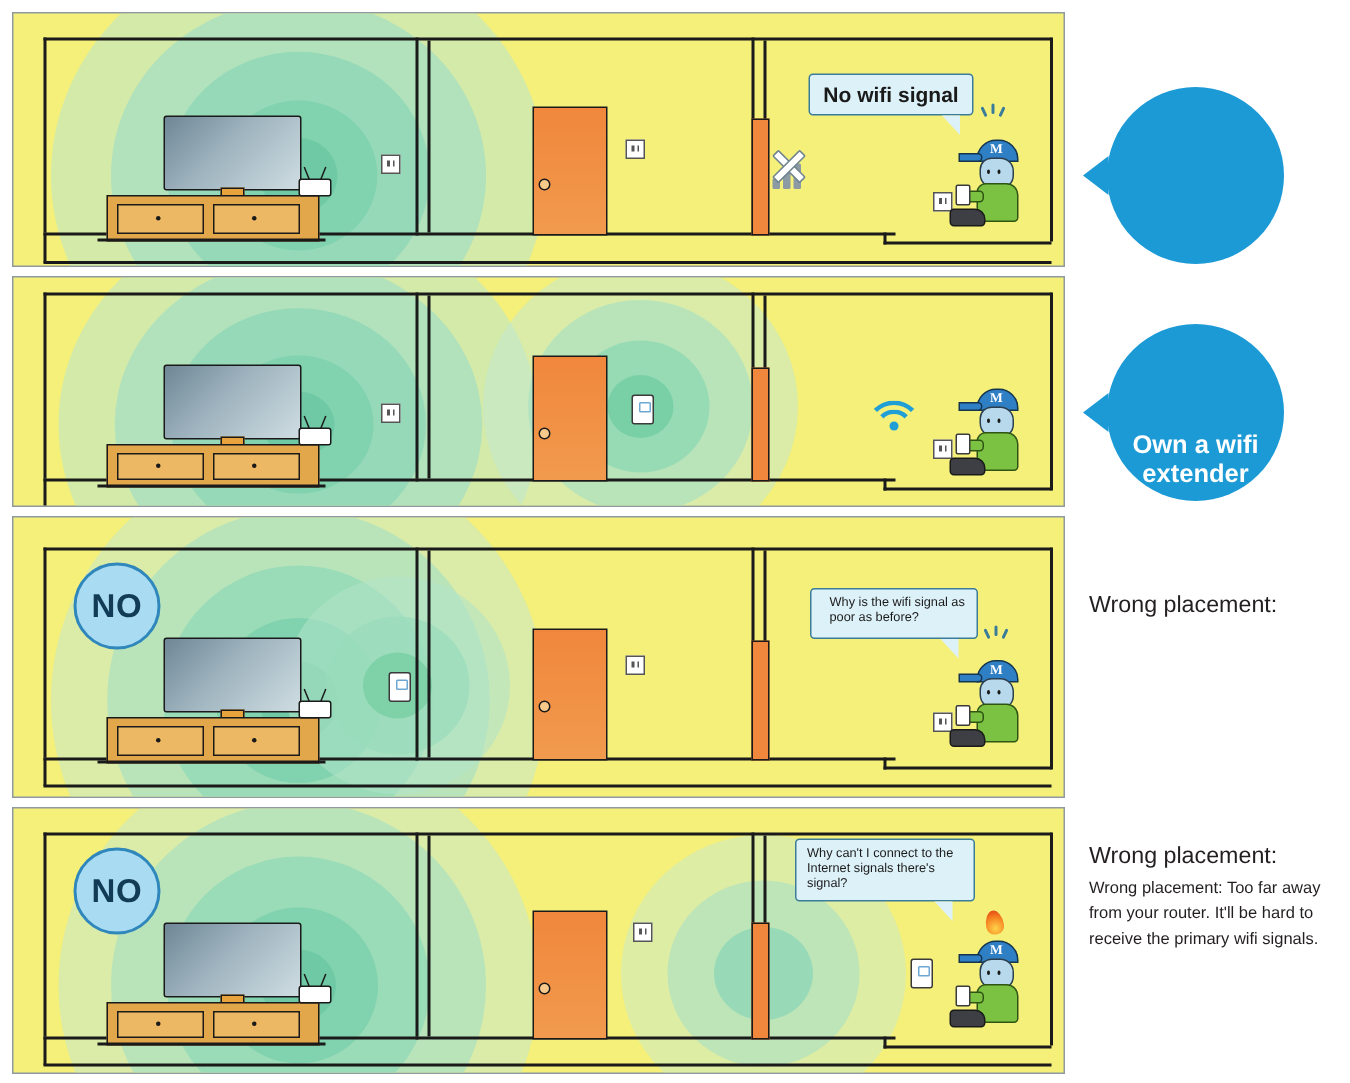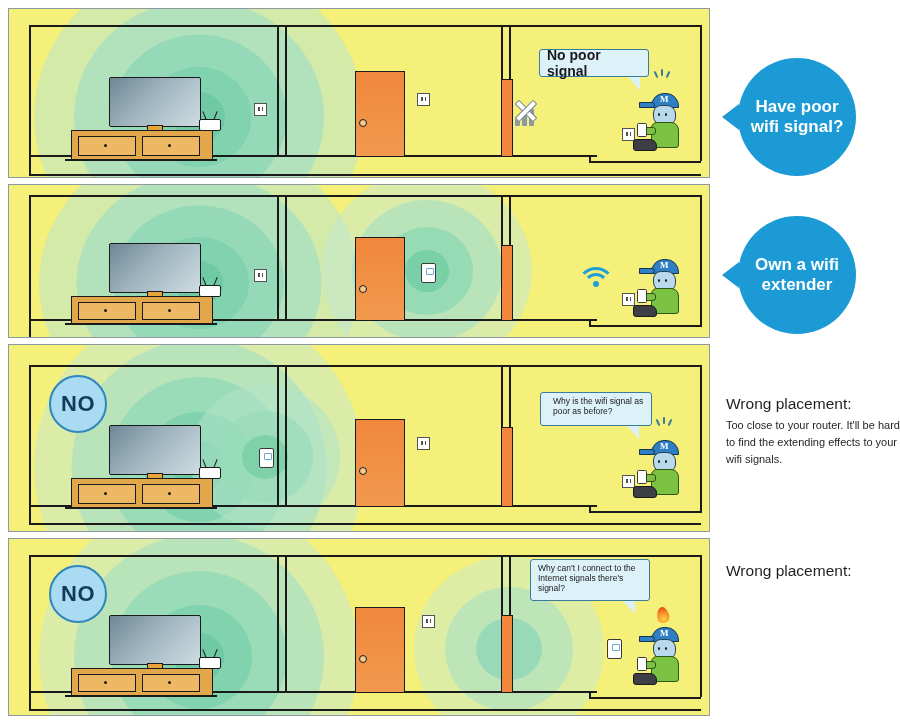--- a/index.html
+++ b/index.html
@@ -421,21 +421,21 @@
         <div class="p-phone" style="left:-4px; top:30px;"></div>
       </div>
 
       <div class="sparks" style="left:646px; top:62px;">
         <span style="left:0; top:0; transform:rotate(-25deg);"></span>
         <span style="left:6px; top:-2px;"></span>
         <span style="left:12px; top:0; transform:rotate(25deg);"></span>
       </div>
 
       <div class="bubble bubble-big" style="left:530px; top:40px; width:110px; height:28px; display:flex; align-items:center; justify-content:center;">
-        <span>No poor signal</span>
+        <span>No wifi signal</span>
         <div class="tail" style="left:88px; top:27px; border-width:13px 0 0 12px; border-color:#ddf1f8 transparent transparent transparent;"></div>
         <div class="tail" style="left:88px; top:27px; border-width:14px 0 0 13px; border-color:#3b7c99 transparent transparent transparent; z-index:-1;"></div>
       </div>
     </div>
   </div>
 
   <div class="panel panel-2">
     <div class="scene">
       <div class="waves" style="left:190px; top:98px;">
         <div class="wave" style="width:320px;height:290px;background:#b9e6cf;opacity:.55;"></div>
@@ -683,30 +683,29 @@
 
       <div class="bubble bubble-small" style="left:521px; top:20px; width:120px; height:42px;">
         <span>Why can't I connect to the Internet signals there's signal?</span>
         <div class="tail" style="left:92px; top:41px; border-width:13px 0 0 12px; border-color:#ddf1f8 transparent transparent transparent;"></div>
       </div>
     </div>
   </div>
 
   <div class="callout-circle" style="left:738px; top:58px; width:118px; height:118px;">
     <div class="ptr"></div>
-    <span>Have poor wifi signal?</span>
   </div>
 
-  <div class="callout-circle" style="left:738px; top:216px; width:118px; height:118px;">
+  <div class="callout-circle" style="left:738px; top:216px; width:118px; height:118px;align-items:flex-end;">
     <div class="ptr"></div>
     <span>Own a wifi extender</span>
   </div>
 
   <div class="text-block" style="left:726px; top:395px;">
     <div class="tb-title">Wrong placement:</div>
-    <div class="tb-body">Too close to your router. It'll be hard to find the extending effects to your wifi signals.</div>
   </div>
 
   <div class="text-block" style="left:726px; top:562px;">
     <div class="tb-title">Wrong placement:</div>
+    <div class="tb-body">Wrong placement: Too far away from your router. It'll be hard to receive the primary wifi signals.</div>
   </div>
 
 </div>
 
 </body></html>

